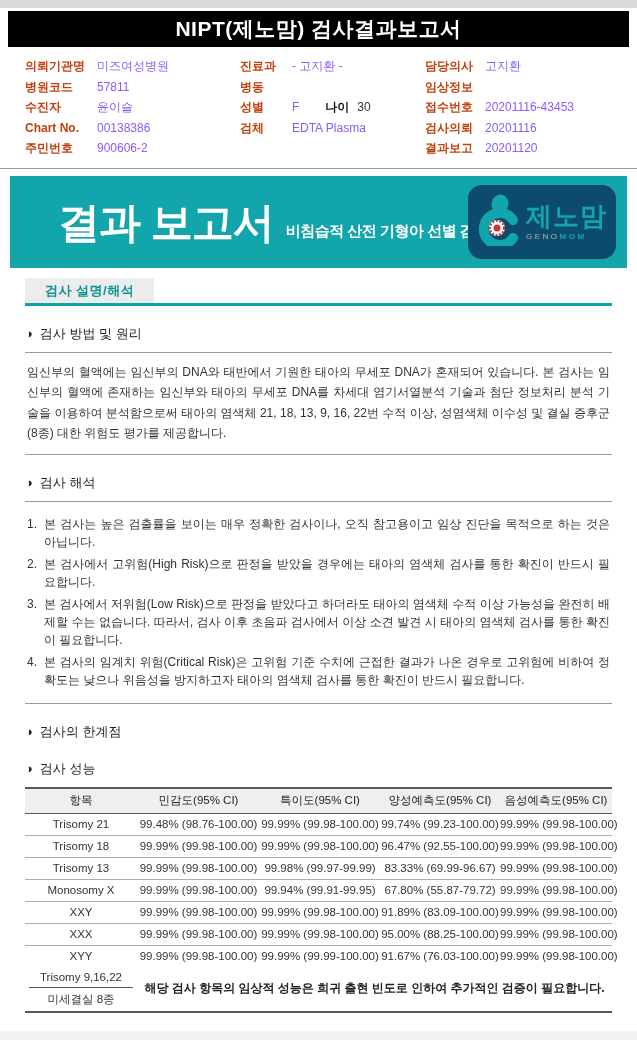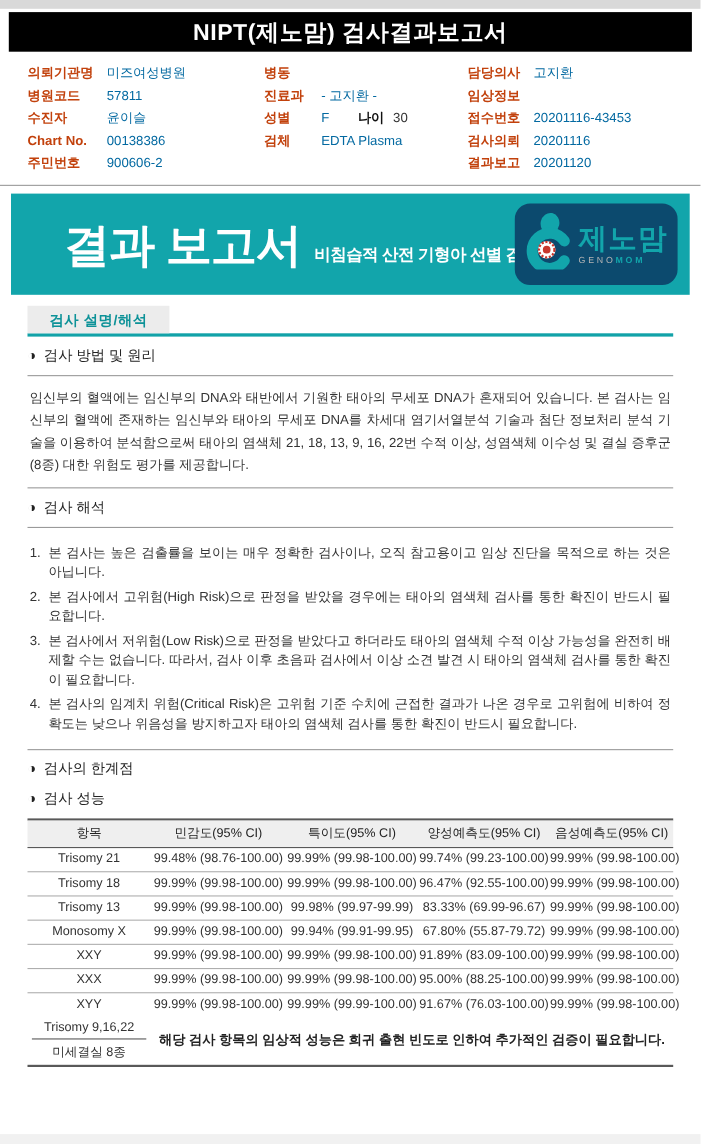--- a/index.html
+++ b/index.html
@@ -27,21 +27,21 @@
     display:flex; padding:9px 10px 6px 25px;
   }
   .info-col { display:flex; flex-direction:column; }
   .info-col.c1 { width:215px; }
   .info-col.c2 { width:185px; }
   .info-col.c3 { flex:1; }
   .info-row { font-size:12px; line-height:20.5px; white-space:nowrap; }
   .info-row .lbl { display:inline-block; min-width:72px; font-weight:bold; color:#c2410c; }
   .info-col.c2 .info-row .lbl { min-width:52px; }
   .info-col.c3 .info-row .lbl { min-width:60px; }
-  .info-row .val { color:#0369a1; }
+  .info-row .val { color:#8b5cf6; }
   .info-row .lbl2:not(:empty) { font-weight:bold; color:#111; margin-left:26px; }
   .info-row .val2:not(:empty) { margin-left:8px; }
   .thin-sep { border-top:1px solid #9a9a9a; margin:3px 0 0 0; }
 
   
   .banner {
     position:relative; margin:7px 10px 0 10px; height:92px;
     background:#12a5ab; color:#fff;
     display:flex; align-items:flex-end; padding:0 0 24px 48px;
   }
@@ -58,21 +58,21 @@
   .logo-en .g1 { color:#b5b5b5; }
   .logo-en .g2 { color:#12a5ab; font-weight:bold; }
 
   
   .content { padding:0 25px; }
   .tab-row { margin-top:10px; border-bottom:3px solid #12a2a8; padding-left:0; }
   .tab {
     display:inline-block; background:#ececec; color:#0d9298;
     font-size:13px; font-weight:bold; padding:4px 20px 3px 20px; letter-spacing:0.5px;
   }
-  .sec-title { font-size:13px; color:#222; margin-top:8px; margin-bottom:9px; }
+  .sec-title { font-size:13px; color:#222; margin-top:19px; margin-bottom:9px; }
   .sec-title .bullet { font-size:13px; margin-right:7px; color:#222; }
   .body-block { border-top:1px solid #9a9a9a; border-bottom:1px solid #9a9a9a; padding:9px 2px 10px 2px; }
   .body-text { font-size:12px; line-height:20.5px; color:#333; text-align:justify; }
   .num-list { }
   .num-item { display:flex; font-size:12px; line-height:18px; margin:4px 0; }
   .num-item .num { width:17px; flex:none; }
   .num-item .txt { flex:1; text-align:justify; }
 
   
   .perf-table { margin-top:4px; border-top:2px solid #595959; border-bottom:2px solid #595959; font-size:11.5px; }
@@ -118,25 +118,25 @@
         <span class="lbl">Chart No.</span><span class="val">00138386</span>
       </div>
 
       <div class="info-row">
         <span class="lbl">주민번호</span><span class="val">900606-2</span>
       </div>
     </div>
   <div class="info-col c2">
 
       <div class="info-row">
+        <span class="lbl">진료과</span><span class="val">- 고지환 -</span><span class="lbl2"></span><span class="val2"></span>
+      </div>
+
+      <div class="info-row">
         <span class="lbl">병동</span><span class="val"></span><span class="lbl2"></span><span class="val2"></span>
-      </div>
-
-      <div class="info-row">
-        <span class="lbl">진료과</span><span class="val">- 고지환 -</span><span class="lbl2"></span><span class="val2"></span>
       </div>
 
       <div class="info-row">
         <span class="lbl">성별</span><span class="val">F</span><span class="lbl2">나이</span><span class="val2">30</span>
       </div>
 
       <div class="info-row">
         <span class="lbl">검체</span><span class="val">EDTA Plasma</span><span class="lbl2"></span><span class="val2"></span>
       </div>
     </div>

